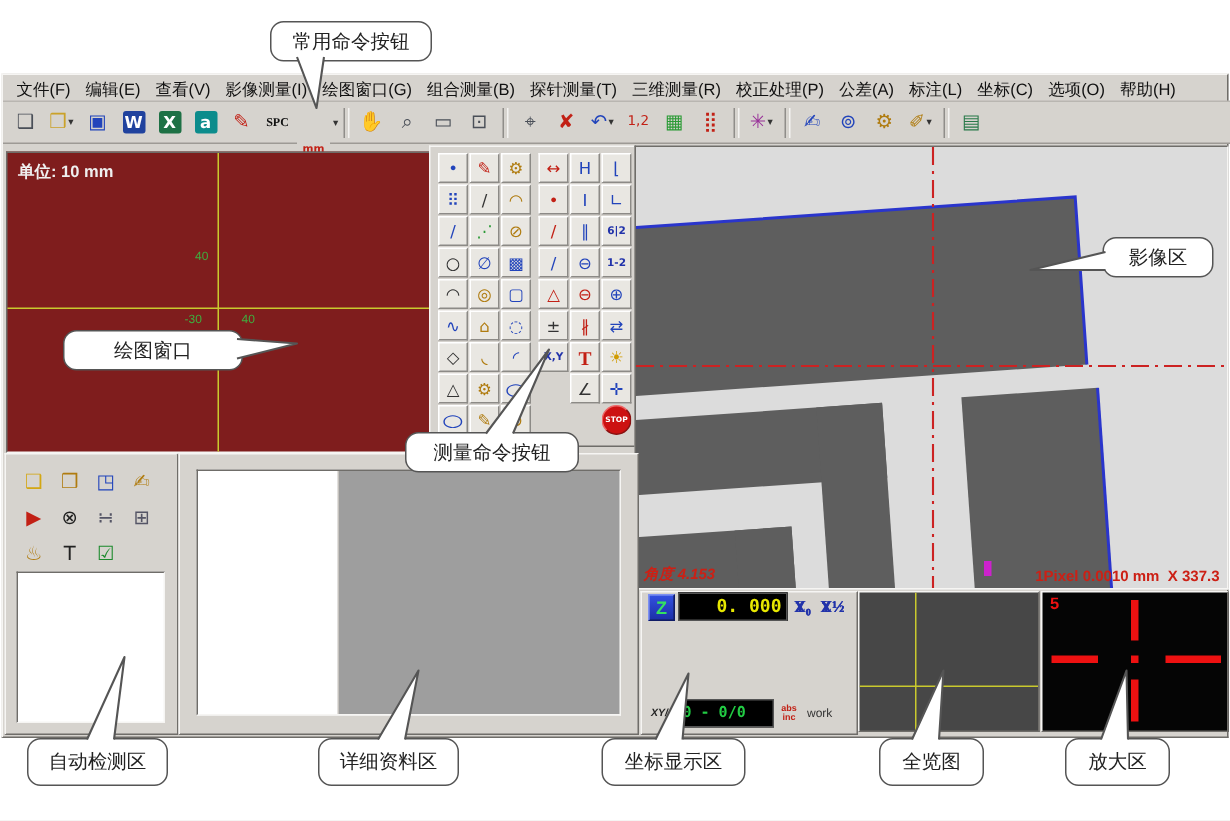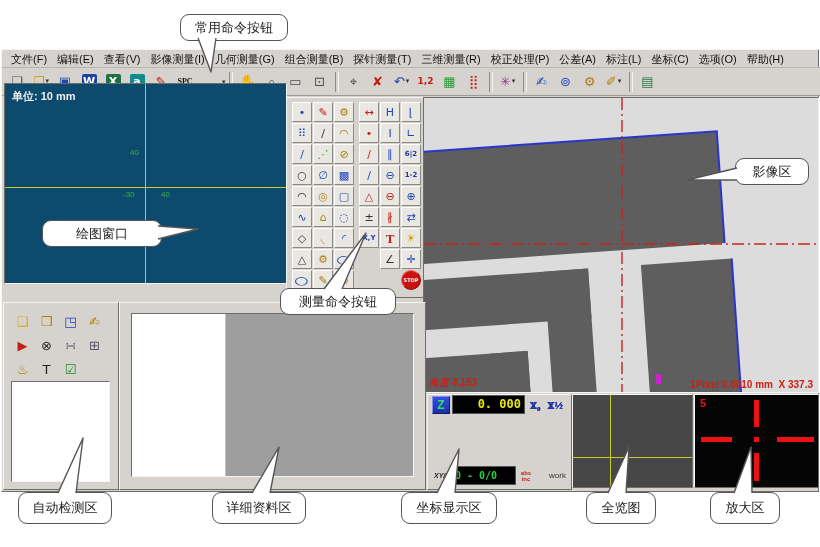--- a/index.html
+++ b/index.html
@@ -29,26 +29,26 @@
   .t-img .tg{color:#2a7a4a;}
   .t-folder .tg{color:#caa22a;}
   .t-save .tg{color:#2244bb;}
   .t-word .tg,.t-excel .tg,.t-acad .tg{display:block;width:15px;height:15px;color:#fff;
         font-weight:bold;font-size:11px;text-align:center;line-height:15px;border-radius:2px;}
   .t-word .tg{background:#20429e;}
   .t-excel .tg{background:#1e7145;}
   .t-acad .tg{background:#0c8c8c;}
   .t-pdf .tg{color:#c22015;}
   .t-spc .tg{font-size:8px;font-weight:bold;color:#111;font-family:"Liberation Serif",serif;}
-  .t-num .tg{font-size:9px;font-weight:bold;color:#c22015;}
+  .t-num .tg{font-size:9px;font-weight:normal;color:#c22015;}
   .unitbtn{flex-direction:column;justify-content:center;margin-top:43px;}
   .unitbtn .u1,.unitbtn .u2{display:block;font-size:7px;font-weight:bold;color:#c22015;line-height:8px;}
   .unitbtn .u1{border-bottom:1px solid #c22015;}
   
-  .drawwin{position:absolute;left:2px;top:33px;width:281px;height:199px;background:#0c4a6e;
+  .drawwin{position:absolute;left:2px;top:51px;width:281px;height:199px;background:#7f1d1d;
            border:1px solid;border-color:#6f6d69 #f6f5f3 #f6f5f3 #6f6d69;}
   .unit{position:absolute;left:7px;top:5px;color:#efefef;font-size:11px;font-weight:bold;}
   .dw-v{position:absolute;left:140px;top:0;width:1px;height:100%;background:#c9c92e;}
   .dw-h{position:absolute;left:0;top:103px;width:100%;height:1px;background:#c9c92e;}
   .tick{position:absolute;color:#3fae3f;font-size:8px;}
   
   .palette{position:absolute;left:284px;top:47px;width:136px;height:199px;background:#d6d3ce;
            border:1px solid;border-color:#f6f5f3 #6f6d69 #6f6d69 #f6f5f3;}
   .pgrid{position:absolute;top:4px;display:grid;grid-template-columns:repeat(3,20px);grid-auto-rows:20px;gap:1px;}
   .pgrid.pl{left:5px;}
@@ -97,21 +97,21 @@
   .lcd{width:68px;height:17px;background:#000;color:#e8e800;font-family:"DejaVu Sans Mono",monospace;
        font-weight:bold;font-size:12px;text-align:right;line-height:17px;padding-right:3px;
        border:1px solid #555;}
   .axlab{width:20px;background:none;border:none;color:#2233aa;font-family:"Liberation Serif",serif;
          font-weight:bold;font-size:11px;cursor:pointer;padding:0;}
   .modebtn{width:22px;height:17px;background:none;border:none;font-size:7px;font-weight:bold;
            color:#222;font-style:italic;cursor:pointer;padding:0;line-height:8px;}
   .lcd.cnt{width:60px;color:#22cc44;font-size:10px;text-align:left;padding:0;}
   .absinc{width:20px;display:flex;flex-direction:column;align-items:center;line-height:6px;}
   .absinc span{font-size:6px;font-weight:bold;color:#c22015;}
-  .worklab{font-size:8px;color:#333;margin-left:13px;}
+  .worklab{font-size:8px;color:#333;margin-left:2px;}
   
   .overview{position:absolute;left:570px;top:344px;width:119px;height:92px;background:#474747;
             border:1px solid;border-color:#f6f5f3 #6f6d69 #6f6d69 #f6f5f3;overflow:hidden;}
   .ov-v{position:absolute;left:37px;top:0;width:1px;height:100%;background:#c9c92e;}
   .ov-h{position:absolute;left:0;top:62px;width:100%;height:1px;background:#c9c92e;}
   .mag{position:absolute;left:692px;top:344px;width:123px;height:92px;background:#050505;
        border:1px solid;border-color:#f6f5f3 #6f6d69 #6f6d69 #f6f5f3;overflow:hidden;}
   .maglv{position:absolute;left:5px;top:2px;color:#ee1111;font-size:11px;font-weight:bold;}
   .arm{position:absolute;background:#ee1111;}
   
@@ -123,21 +123,21 @@
 </head>
 <body>
 
 <div class="app">
 
   <div class="menubar">
       <span class="mitem">文件(F)</span>
       <span class="mitem">编辑(E)</span>
       <span class="mitem">查看(V)</span>
       <span class="mitem">影像测量(I)</span>
-      <span class="mitem">几何测量(G)</span>
+      <span class="mitem">绘图窗口(G)</span>
       <span class="mitem">组合测量(B)</span>
       <span class="mitem">探针测量(T)</span>
       <span class="mitem">三维测量(R)</span>
       <span class="mitem">校正处理(P)</span>
       <span class="mitem">公差(A)</span>
       <span class="mitem">标注(L)</span>
       <span class="mitem">坐标(C)</span>
       <span class="mitem">选项(O)</span>
       <span class="mitem">帮助(H)</span>
     </div>
@@ -534,21 +534,21 @@
     <i class="arm" style="left:59px;top:58px;width:5px;height:28px;"></i>
     <i class="arm" style="left:6px;top:42px;width:31px;height:5px;"></i>
     <i class="arm" style="left:82px;top:42px;width:37px;height:5px;"></i>
     <i class="arm" style="left:59px;top:42px;width:5px;height:5px;"></i>
   </div>
 
 </div>
 
 <div class="callout" style="left:180px;top:14px;width:106px;height:25px;">常用命令按钮</div>
 <div class="callout" style="left:42px;top:220px;width:118px;height:25px;">绘图窗口</div>
-<div class="callout" style="left:280px;top:288px;width:114px;height:25px;">测量命令按钮</div>
+<div class="callout" style="left:270px;top:288px;width:114px;height:25px;">测量命令按钮</div>
 <div class="callout" style="left:735px;top:158px;width:72px;height:25px;">影像区</div>
 <div class="callout" style="left:18px;top:492px;width:92px;height:30px;">自动检测区</div>
 <div class="callout" style="left:212px;top:492px;width:92px;height:30px;">详细资料区</div>
 <div class="callout" style="left:401px;top:492px;width:94px;height:30px;">坐标显示区</div>
 <div class="callout" style="left:586px;top:492px;width:68px;height:30px;">全览图</div>
 <div class="callout" style="left:710px;top:492px;width:68px;height:30px;">放大区</div>
 
 <svg id="tails">
   <g stroke-linejoin="round">
     <polygon points="198,37 216,37 211,72" fill="#fff"></polygon>

